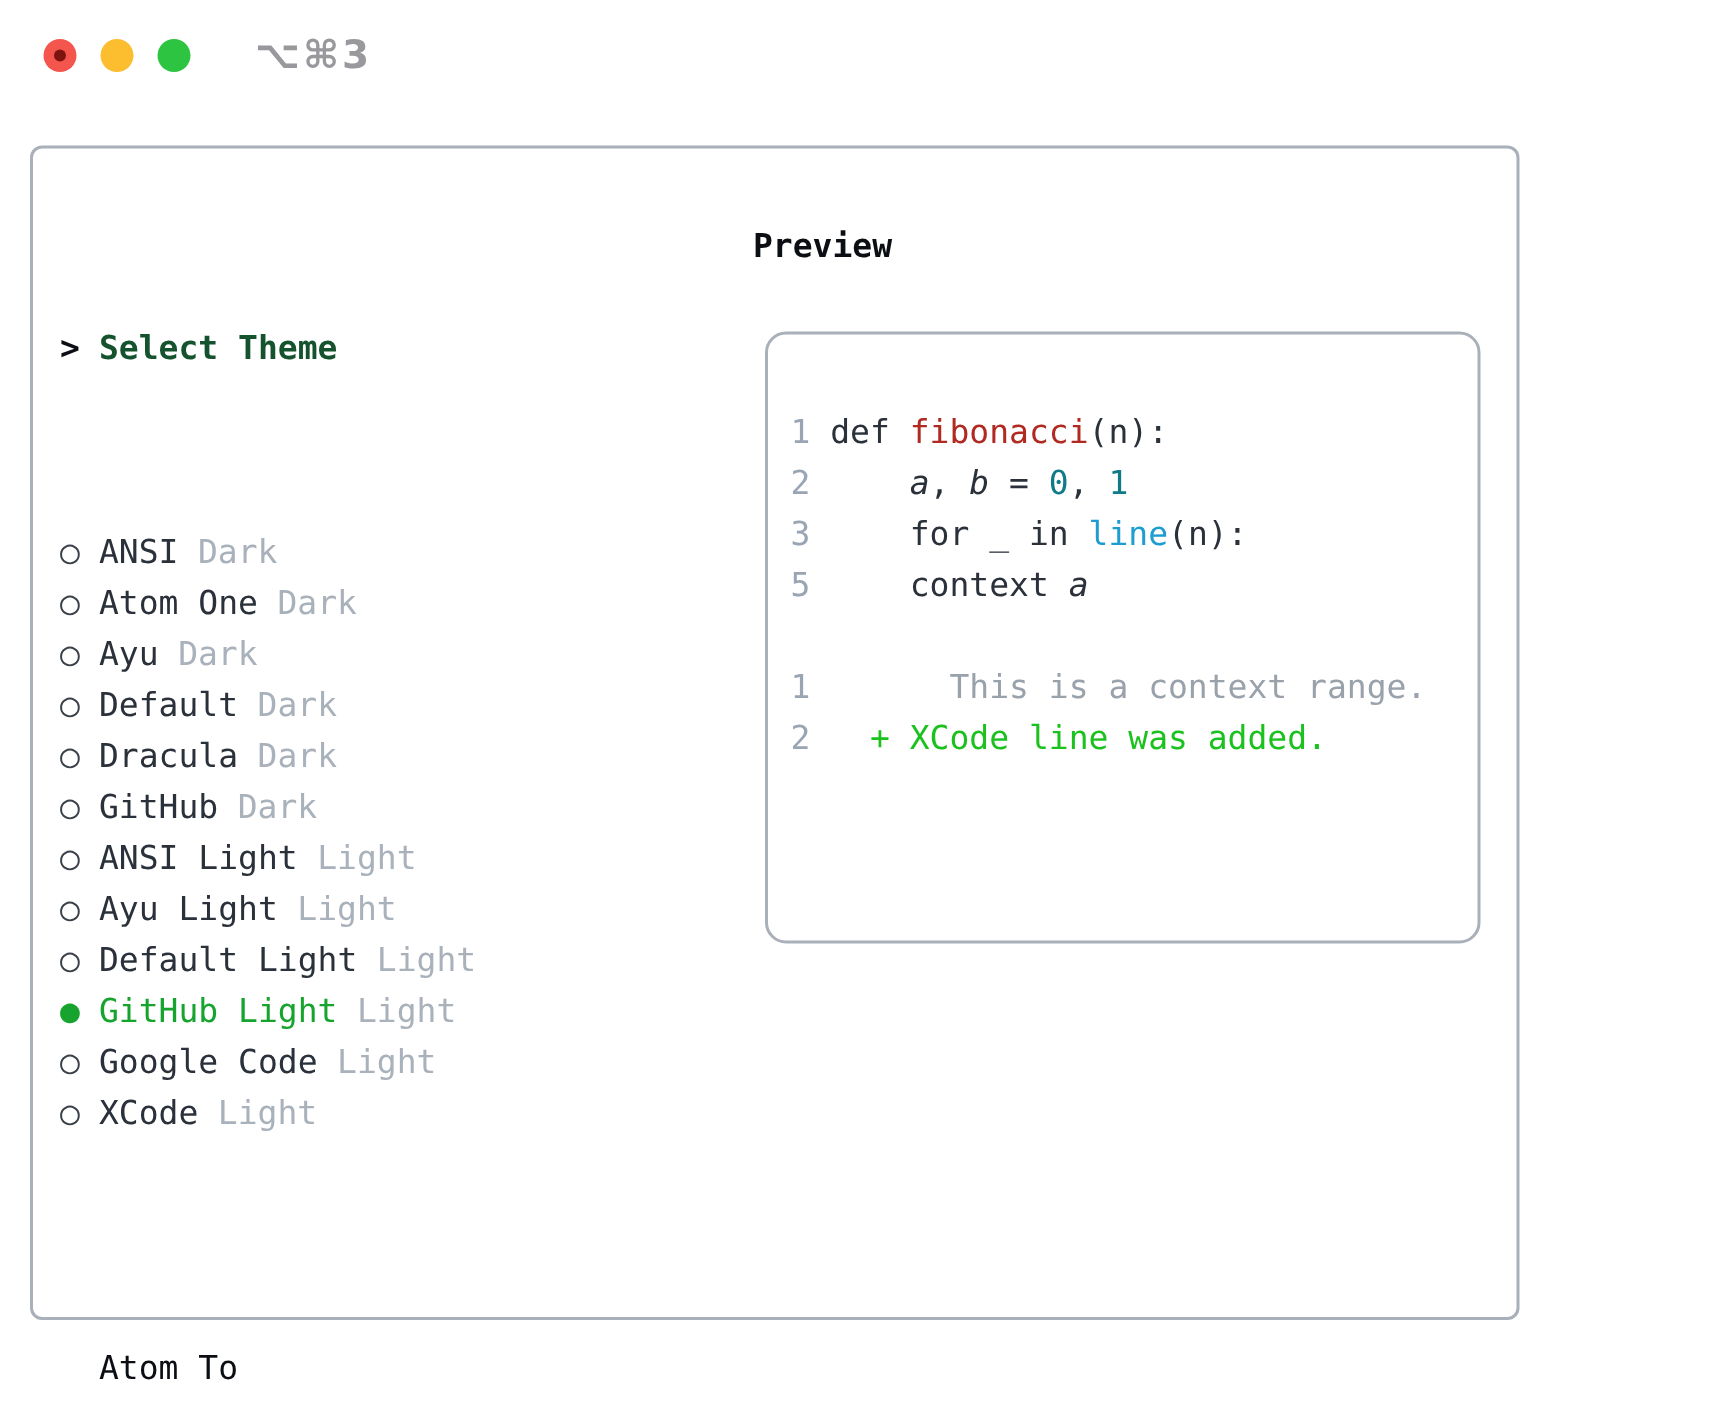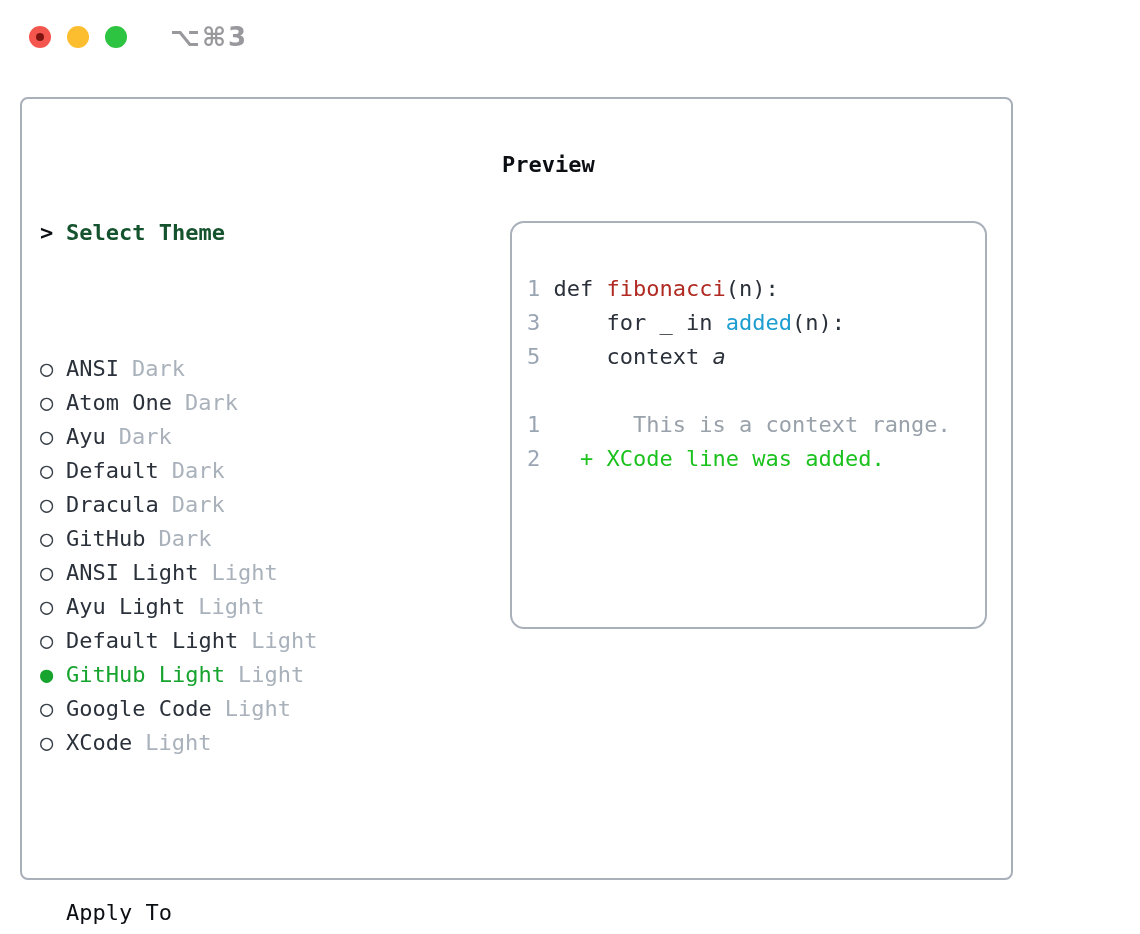--- a/index.html
+++ b/index.html
@@ -136,33 +136,34 @@
     <div class="shortcut">⌥⌘3</div>
   </div>
 
   <div class="panel">
 
     <div class="left-col">
       <div class="row picker-title-row"><span class="marker">&gt;</span><span class="picker-title">Select Theme</span></div>
 
       <div><div class="row"><span class="marker">○</span><span class="theme-name">ANSI</span><span class="variant">Dark</span></div><div class="row"><span class="marker">○</span><span class="theme-name">Atom One</span><span class="variant">Dark</span></div><div class="row"><span class="marker">○</span><span class="theme-name">Ayu</span><span class="variant">Dark</span></div><div class="row"><span class="marker">○</span><span class="theme-name">Default</span><span class="variant">Dark</span></div><div class="row"><span class="marker">○</span><span class="theme-name">Dracula</span><span class="variant">Dark</span></div><div class="row"><span class="marker">○</span><span class="theme-name">GitHub</span><span class="variant">Dark</span></div><div class="row"><span class="marker">○</span><span class="theme-name">ANSI Light</span><span class="variant">Light</span></div><div class="row"><span class="marker">○</span><span class="theme-name">Ayu Light</span><span class="variant">Light</span></div><div class="row"><span class="marker">○</span><span class="theme-name">Default Light</span><span class="variant">Light</span></div><div class="row selected"><span class="marker">●</span><span class="theme-name">GitHub Light</span><span class="variant">Light</span></div><div class="row"><span class="marker">○</span><span class="theme-name">Google Code</span><span class="variant">Light</span></div><div class="row"><span class="marker">○</span><span class="theme-name">XCode</span><span class="variant">Light</span></div></div>
 
-      <div class="apply-heading">Apply To</div>
+      <div class="apply-heading">Atom To</div>
 
       
 
       
     </div>
 
     <div class="preview-title">Preview</div>
 
     <div class="preview-box">
       <div>
           <div class="code-line"><span class="tk-num">1 </span><span class="tk-code">def </span><span class="tk-red">fibonacci</span><span class="tk-code">(n):</span></div>
-          <div class="code-line"><span class="tk-num">3 </span><span class="tk-code">    for _ in </span><span class="tk-blue">added</span><span class="tk-code">(n):</span></div>
+          <div class="code-line"><span class="tk-num">2 </span><span class="tk-code">    </span><span class="tk-var">a</span><span class="tk-code">, </span><span class="tk-var">b</span><span class="tk-code"> = </span><span class="tk-teal">0</span><span class="tk-code">, </span><span class="tk-teal">1</span></div>
+          <div class="code-line"><span class="tk-num">3 </span><span class="tk-code">    for _ in </span><span class="tk-blue">line</span><span class="tk-code">(n):</span></div>
           <div class="code-line"><span class="tk-num">5 </span><span class="tk-code">    context </span><span class="tk-var">a</span></div>
           <div class="code-line"><span class="tk-code"> </span></div>
           <div class="code-line"><span class="tk-num">1</span><span class="tk-code">       </span><span class="tk-gray">This is a context range.</span></div>
           <div class="code-line"><span class="tk-num">2</span><span class="tk-code">   </span><span class="tk-green">+ XCode line was added.</span></div>
         </div>
     </div>
 
   </div>
 </div>
 

